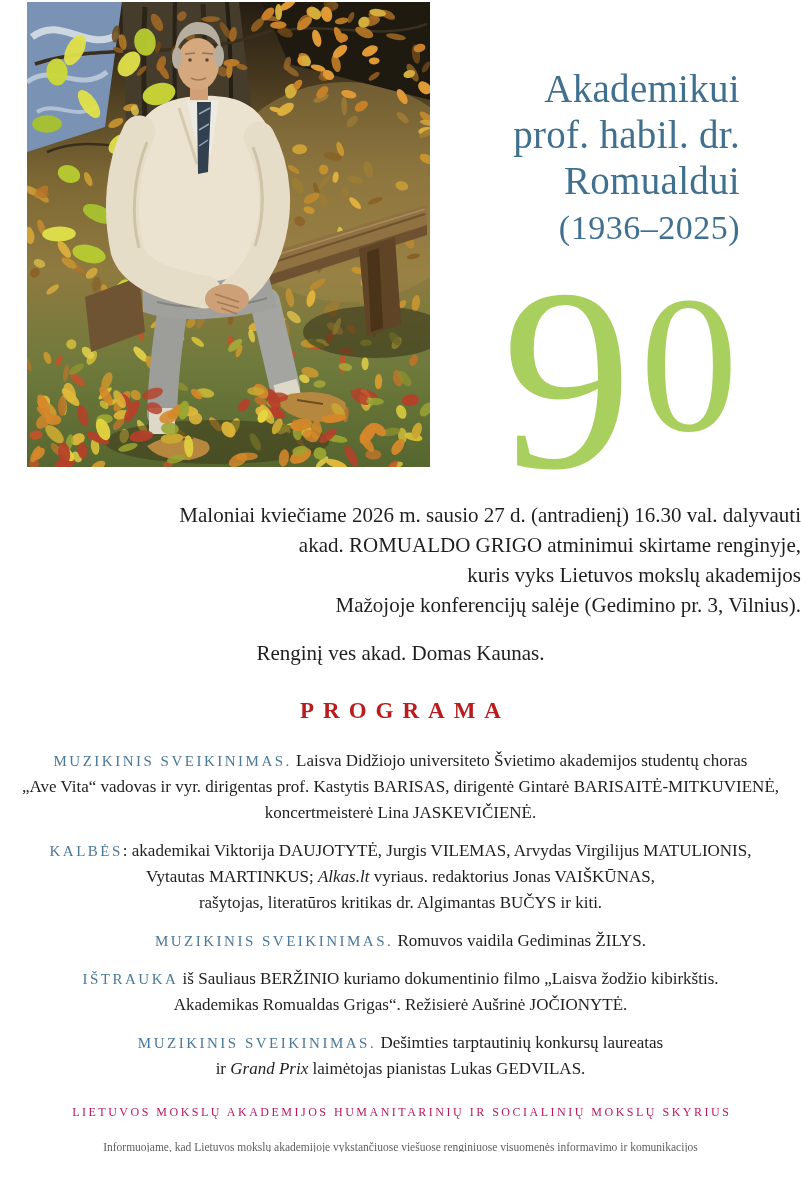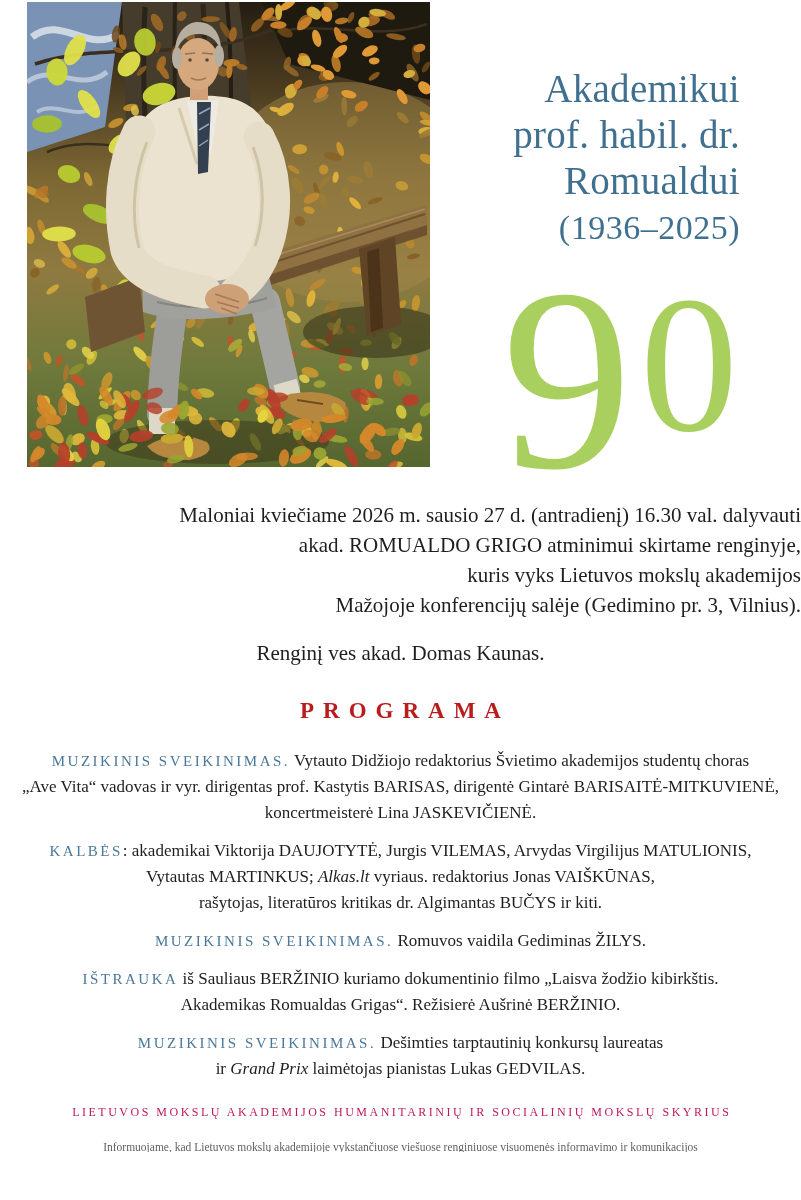--- a/index.html
+++ b/index.html
@@ -541,23 +541,23 @@
   </div>
   <div class="big-number">
     <span class="n9">9</span><span class="n0">0</span>
   </div>
 
   <div class="content">
     <p class="invite">Maloniai kviečiame 2026 m. sausio 27 d. (antradienį) 16.30 val. dalyvauti<br>akad. ROMUALDO GRIGO atminimui skirtame renginyje,<br>kuris vyks Lietuvos mokslų akademijos<br>Mažojoje konferencijų salėje (Gedimino pr. 3, Vilnius).</p>
     <p class="host">Renginį ves akad. Domas Kaunas.</p>
     <h2 class="programa">PROGRAMA</h2>
     <div id="program-items">
-        <p class="prog-item"><span class="prog-label">MUZIKINIS SVEIKINIMAS.</span><span> Vytauto Didžiojo redaktorius Švietimo akademijos studentų choras</span><br><span>„Ave Vita“ vadovas ir vyr. dirigentas prof. Kastytis BARISAS, dirigentė Gintarė BARISAITĖ-MITKUVIENĖ,</span><br><span>koncertmeisterė Lina JASKEVIČIENĖ.</span></p>
+        <p class="prog-item"><span class="prog-label">MUZIKINIS SVEIKINIMAS.</span><span> Laisva Didžiojo universiteto Švietimo akademijos studentų choras</span><br><span>„Ave Vita“ vadovas ir vyr. dirigentas prof. Kastytis BARISAS, dirigentė Gintarė BARISAITĖ-MITKUVIENĖ,</span><br><span>koncertmeisterė Lina JASKEVIČIENĖ.</span></p>
         <p class="prog-item"><span class="prog-label">KALBĖS</span><span>: akademikai Viktorija DAUJOTYTĖ, Jurgis VILEMAS, Arvydas Virgilijus MATULIONIS,</span><br><span>Vytautas MARTINKUS; </span><span class="italic">Alkas.lt</span><span> vyriaus. redaktorius Jonas VAIŠKŪNAS,</span><br><span>rašytojas, literatūros kritikas dr. Algimantas BUČYS ir kiti.</span></p>
         <p class="prog-item"><span class="prog-label">MUZIKINIS SVEIKINIMAS.</span><span> Romuvos vaidila Gediminas ŽILYS.</span></p>
-        <p class="prog-item"><span class="prog-label">IŠTRAUKA</span><span> iš Sauliaus BERŽINIO kuriamo dokumentinio filmo „Laisva žodžio kibirkštis.</span><br><span>Akademikas Romualdas Grigas“. Režisierė Aušrinė BERŽINIO.</span></p>
+        <p class="prog-item"><span class="prog-label">IŠTRAUKA</span><span> iš Sauliaus BERŽINIO kuriamo dokumentinio filmo „Laisva žodžio kibirkštis.</span><br><span>Akademikas Romualdas Grigas“. Režisierė Aušrinė JOČIONYTĖ.</span></p>
         <p class="prog-item"><span class="prog-label">MUZIKINIS SVEIKINIMAS.</span><span> Dešimties tarptautinių konkursų laureatas</span><br><span>ir </span><span class="italic">Grand Prix</span><span> laimėtojas pianistas Lukas GEDVILAS.</span></p>
       </div>
     <p class="organizer">LIETUVOS MOKSLŲ AKADEMIJOS HUMANITARINIŲ IR SOCIALINIŲ MOKSLŲ SKYRIUS</p>
     <p class="privacy">Informuojame, kad Lietuvos mokslų akademijoje vykstančiuose viešuose renginiuose visuomenės informavimo ir komunikacijos<br>tikslais fotografuojama ir (ar) filmuojama, todėl galite būti matomi nuotraukose ir (ar) vaizdo įrašuose. Nuotraukos ir (ar) vaizdo<br>įrašai renginio organizatorių gali būti skelbiami interneto svetainėse, socialinių tinklų paskyrose bei kitaip platinami.</p>
   </div>
 
 </div>
 
 </body></html>

